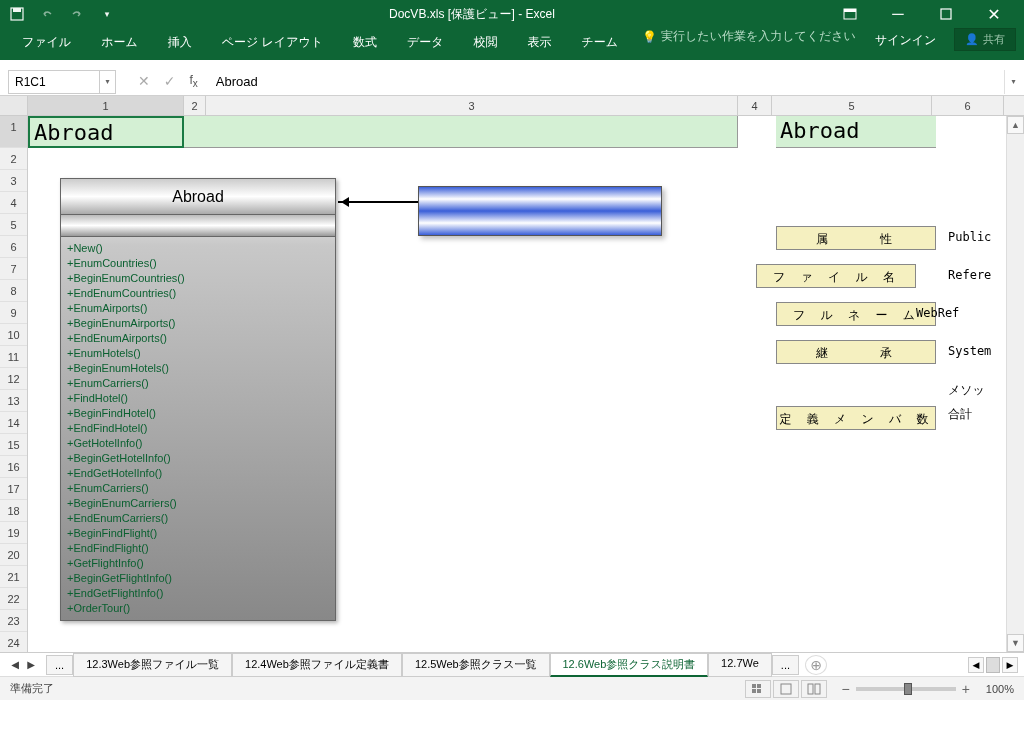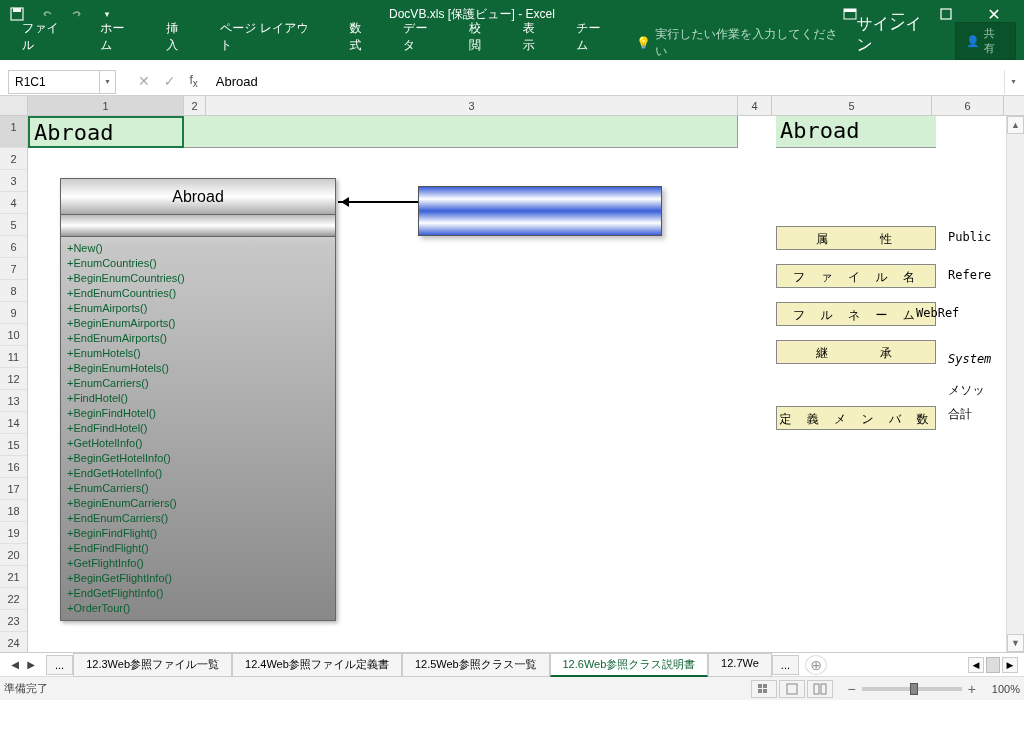--- a/index.html
+++ b/index.html
@@ -3,24 +3,24 @@
 <meta charset="utf-8">
 <style>
 *{box-sizing:border-box;margin:0;padding:0;font-family:"Meiryo UI","Yu Gothic UI",sans-serif}
 body{background:#fff;overflow:hidden;width:1024px;height:736px;position:relative}
 .titlebar{background:#0e6535;height:28px;display:flex;align-items:center;color:#fff;padding:0 8px}
 .qat{display:flex;gap:12px;align-items:center}
 .qat-icon{width:18px;height:18px;display:flex;align-items:center;justify-content:center;opacity:.95}
 .title-center{flex:1;text-align:center;font-size:12px}
 .win-controls{display:flex;gap:4px}
 .win-btn{width:44px;height:26px;display:flex;align-items:center;justify-content:center;color:#fff}
-.ribbon-tabs{background:#0e6535;height:32px;display:flex;align-items:flex-end;padding:0 8px;gap:2px}
+.ribbon-tabs{background:#0e6535;height:32px;display:flex;align-items:flex-start;padding:0 8px;gap:2px}
 .rtab{color:#fff;font-size:12px;padding:6px 14px;cursor:pointer}
 .tell-me{display:flex;align-items:center;gap:4px;color:#b8dcc7;font-size:12px;margin-left:8px}
-.signin{margin-left:auto;color:#fff;font-size:16px;padding:4px 8px}
+.signin{margin-left:auto;color:#fff;font-size:12px;padding:4px 8px}
 .share-btn{background:#0a5229;color:#9bc5ab;padding:3px 10px;font-size:11px;border:1px solid #0a4a24;margin-left:8px;display:flex;align-items:center;gap:4px}
 .formula-bar{height:36px;border-bottom:1px solid #d0d0d0;display:flex;align-items:center;background:#fff;padding-top:8px}
 .name-box{width:92px;height:24px;border:1px solid #ccc;margin-left:8px;display:flex;align-items:center;padding:0 6px;font-size:12px;background:#fff}
 .name-box-dd{width:16px;height:24px;border:1px solid #ccc;border-left:0;display:flex;align-items:center;justify-content:center;font-size:8px;color:#666}
 .fb-icons{display:flex;gap:14px;margin-left:22px;align-items:center}
 .fb-icon{color:#aaa;font-size:14px}
 .fx{font-size:12px;color:#555;margin-right:8px}
 .formula-input{flex:1;height:24px;padding:0 6px;font-size:13px;border:0;margin-left:4px}
 .fb-dd{width:18px;height:24px;border-left:1px solid #e0e0e0;display:flex;align-items:center;justify-content:center;font-size:8px;color:#666;margin-right:2px}
 .grid-area{position:relative;height:556px;background:#fff;overflow:hidden}
@@ -51,21 +51,21 @@
 .vscroll{position:absolute;right:0;top:20px;width:18px;bottom:0;background:#f0f0f0;border-left:1px solid #ddd}
 .vscroll-btn{height:18px;background:#f8f8f8;border:1px solid #ccc;display:flex;align-items:center;justify-content:center;font-size:9px;color:#666}
 .sheet-tabs{height:24px;background:#fff;border-top:1px solid #ccc;display:flex;align-items:center;padding-left:8px}
 .nav-arrows{display:flex;gap:2px;margin-right:8px}
 .nav-arr{width:14px;height:16px;display:flex;align-items:center;justify-content:center;font-size:10px;color:#444}
 .stab{padding:3px 12px;font-size:11px;border:1px solid #ccc;background:#f5f5f5;cursor:pointer;white-space:nowrap}
 .stab.active{background:#fff;border-bottom:2px solid #0e6535;color:#0e6535}
 .stab-add{width:22px;height:20px;display:flex;align-items:center;justify-content:center;color:#999;border:1px solid #ddd;border-radius:50%;margin-left:6px;font-size:14px}
 .hscroll{margin-left:auto;display:flex;align-items:center;gap:2px;margin-right:6px}
 .hscroll-btn{width:16px;height:16px;border:1px solid #ccc;background:#f8f8f8;display:flex;align-items:center;justify-content:center;font-size:9px}
-.statusbar{height:24px;background:#f3f3f3;border-top:1px solid #ddd;display:flex;align-items:center;padding:0 4px;font-size:11px;color:#444}
+.statusbar{height:24px;background:#f3f3f3;border-top:1px solid #ddd;display:flex;align-items:center;padding:0 10px;font-size:11px;color:#444}
 .view-btns{margin-left:auto;display:flex;gap:2px}
 .view-btn{width:26px;height:18px;border:1px solid #ccc;display:flex;align-items:center;justify-content:center}
 .zoom{display:flex;align-items:center;gap:6px;margin-left:14px}
 .zoom-slider{width:100px;height:4px;background:#ccc;position:relative}
 .zoom-thumb{position:absolute;left:48px;top:-4px;width:8px;height:12px;background:#888;border:1px solid #555}
 </style>
 </head>
 <body>
 
 <div class="titlebar">
@@ -219,26 +219,26 @@
 
       <div class="arrow"></div>
 
       <div class="inheritbox">
         <div class="inherit-body"></div>
       </div>
 
       <div id="props-container">
           <div class="prop-label" style="left: 748px; top: 110px;">属　　　性</div>
           <div class="prop-val" style="left: 920px; top: 114px;">Public</div>
-          <div class="prop-label" style="left: 748px; top: 148px;">フ ァ イ ル 名</div>
+          <div class="prop-label" style="left: 728px; top: 148px;">フ ァ イ ル 名</div>
           <div class="prop-val" style="left: 920px; top: 152px;">Refere</div>
           <div class="prop-label" style="left: 748px; top: 186px;">フ ル ネ ー ム</div>
           <div class="prop-val" style="left: 888px; top: 190px;">WebRef</div>
           <div class="prop-label" style="left: 748px; top: 224px;">継　　　承</div>
-          <div class="prop-val" style="left: 920px; top: 236px; font-style: italic;">System</div>
+          <div class="prop-val" style="left: 920px; top: 228px;">System</div>
           <div class="prop-label" style="left: 748px; top: 262px; margin-top: 28px;">定 義 メ ン バ 数</div>
           <div class="prop-val" style="left: 920px; top: 266px;">メソッ</div>
         </div>
       <div class="prop-val" style="left:920px;top:290px">合計</div>
     </div>
   </div>
   <div class="vscroll">
     <div class="vscroll-btn">▲</div>
     <div style="position:absolute;bottom:0;width:100%">
         <div class="vscroll-btn">▼</div>

